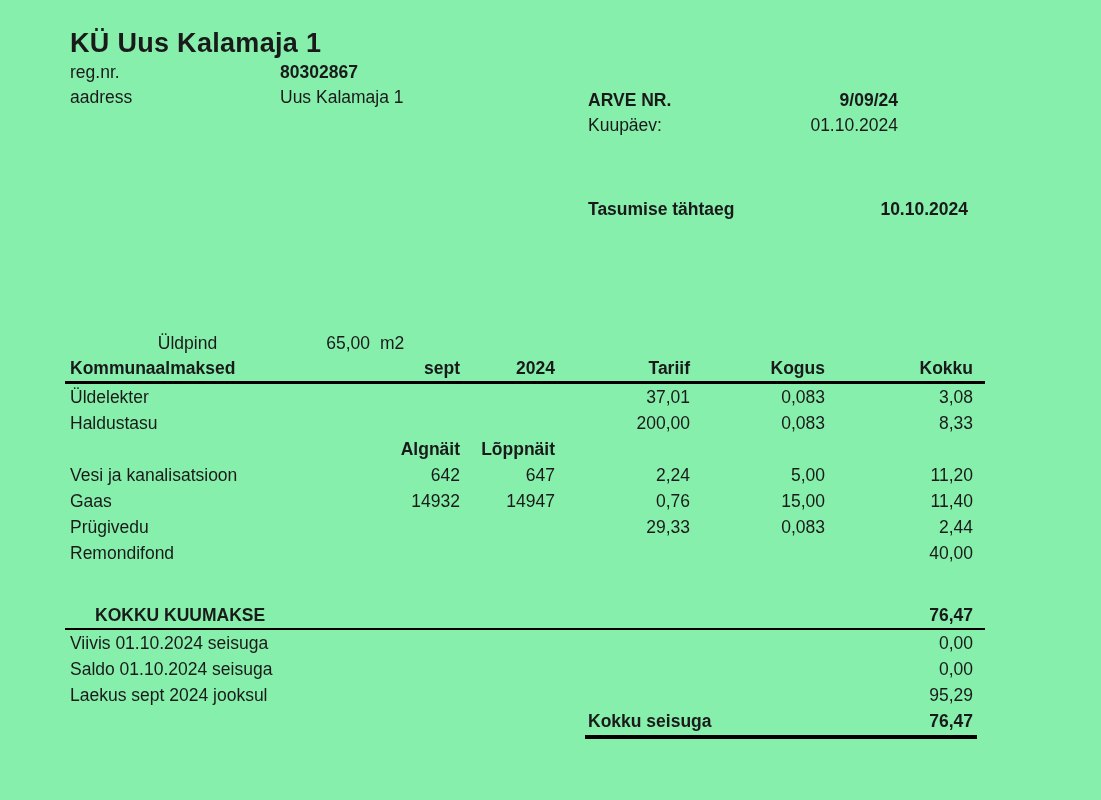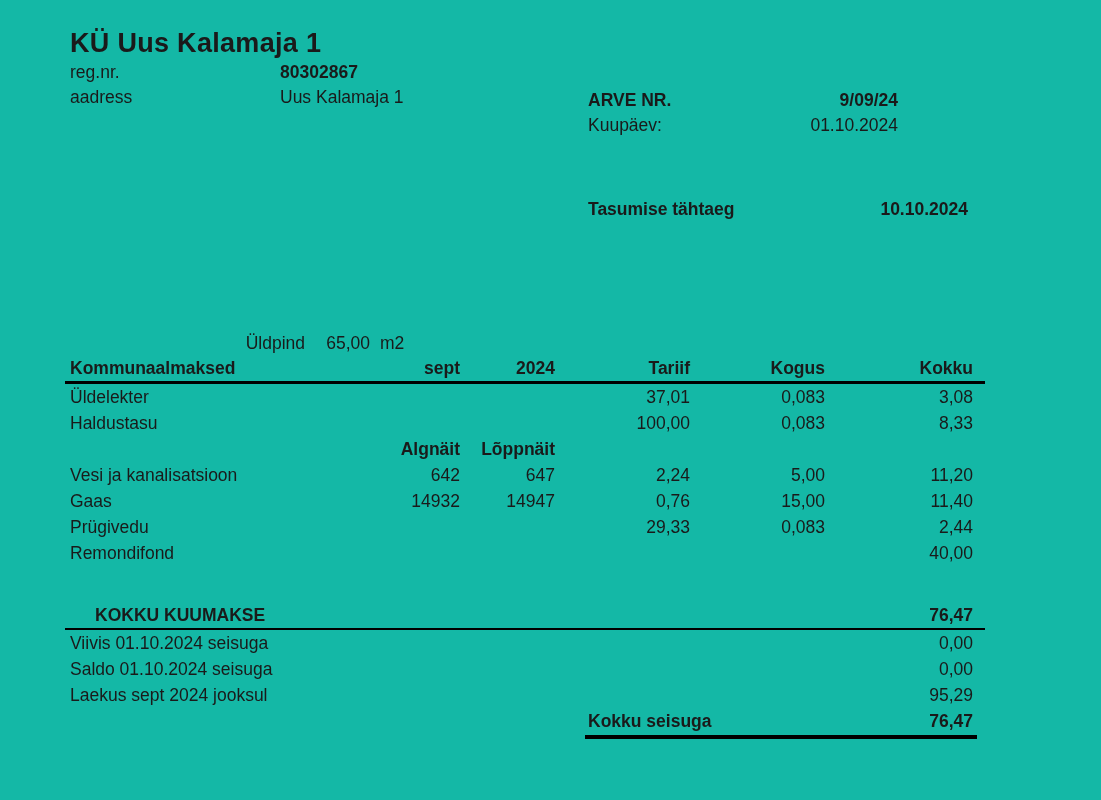--- a/index.html
+++ b/index.html
@@ -1,21 +1,21 @@
 <!DOCTYPE html>
 <html><head>
 <meta charset="utf-8">
 <style>
   * { margin: 0; padding: 0; box-sizing: border-box; }
   html, body { background: #ffffff; }
   .page {
     position: relative;
     width: 1101px;
     height: 800px;
-    background: #14b8a6;
+    background: #86efac;
     color: #1a1a1a;
     font-family: "Liberation Sans", sans-serif;
     font-size: 17.5px;
     overflow: hidden;
   }
   .bold { font-weight: bold; }
 
   
   .org-block { position: absolute; left: 70px; top: 26px; }
   .org-title { font-size: 27px; font-weight: bold; letter-spacing: 0.3px; line-height: 34px; }
@@ -37,21 +37,21 @@
   .trow {
     display: grid;
     grid-template-columns: 265px 130px 95px 135px 135px 160px;
     line-height: 26px;
   }
   .trow .cl { text-align: left; padding-left: 5px; }
   .trow .cr { text-align: right; }
   .trow .kok { text-align: right; padding-right: 12px; }
 
   .area-row { display: grid; grid-template-columns: 240px 65px 60px; line-height: 26px; }
-  .area-row .al { text-align: right; padding-left: 5px; }
+  .area-row .al { text-align: center; padding-left: 5px; }
   .area-row .av { text-align: right; }
   .area-row .au { text-align: left; padding-left: 10px; }
 
   .header-row { font-weight: bold; border-bottom: 3px solid #000; line-height: 25px; }
   .gap-row { height: 36px; }
   .total-row { font-weight: bold; border-bottom: 2px solid #000; }
   .due-row {
     margin-left: 520px; width: 392px;
     display: flex; justify-content: space-between;
     font-weight: bold; line-height: 27px;
@@ -115,21 +115,21 @@
       <span class="cr"></span>
       <span class="cr">37,01</span>
       <span class="cr">0,083</span>
       <span class="kok">3,08</span>
     </div>
 
     <div class="trow">
       <span class="cl">Haldustasu</span>
       <span class="cr"></span>
       <span class="cr"></span>
-      <span class="cr">100,00</span>
+      <span class="cr">200,00</span>
       <span class="cr">0,083</span>
       <span class="kok">8,33</span>
     </div>
 
     <div class="trow">
       <span class="cl"></span>
       <span class="cr bold">Algnäit</span>
       <span class="cr bold">Lõppnäit</span>
       <span class="cr"></span>
       <span class="cr"></span>

